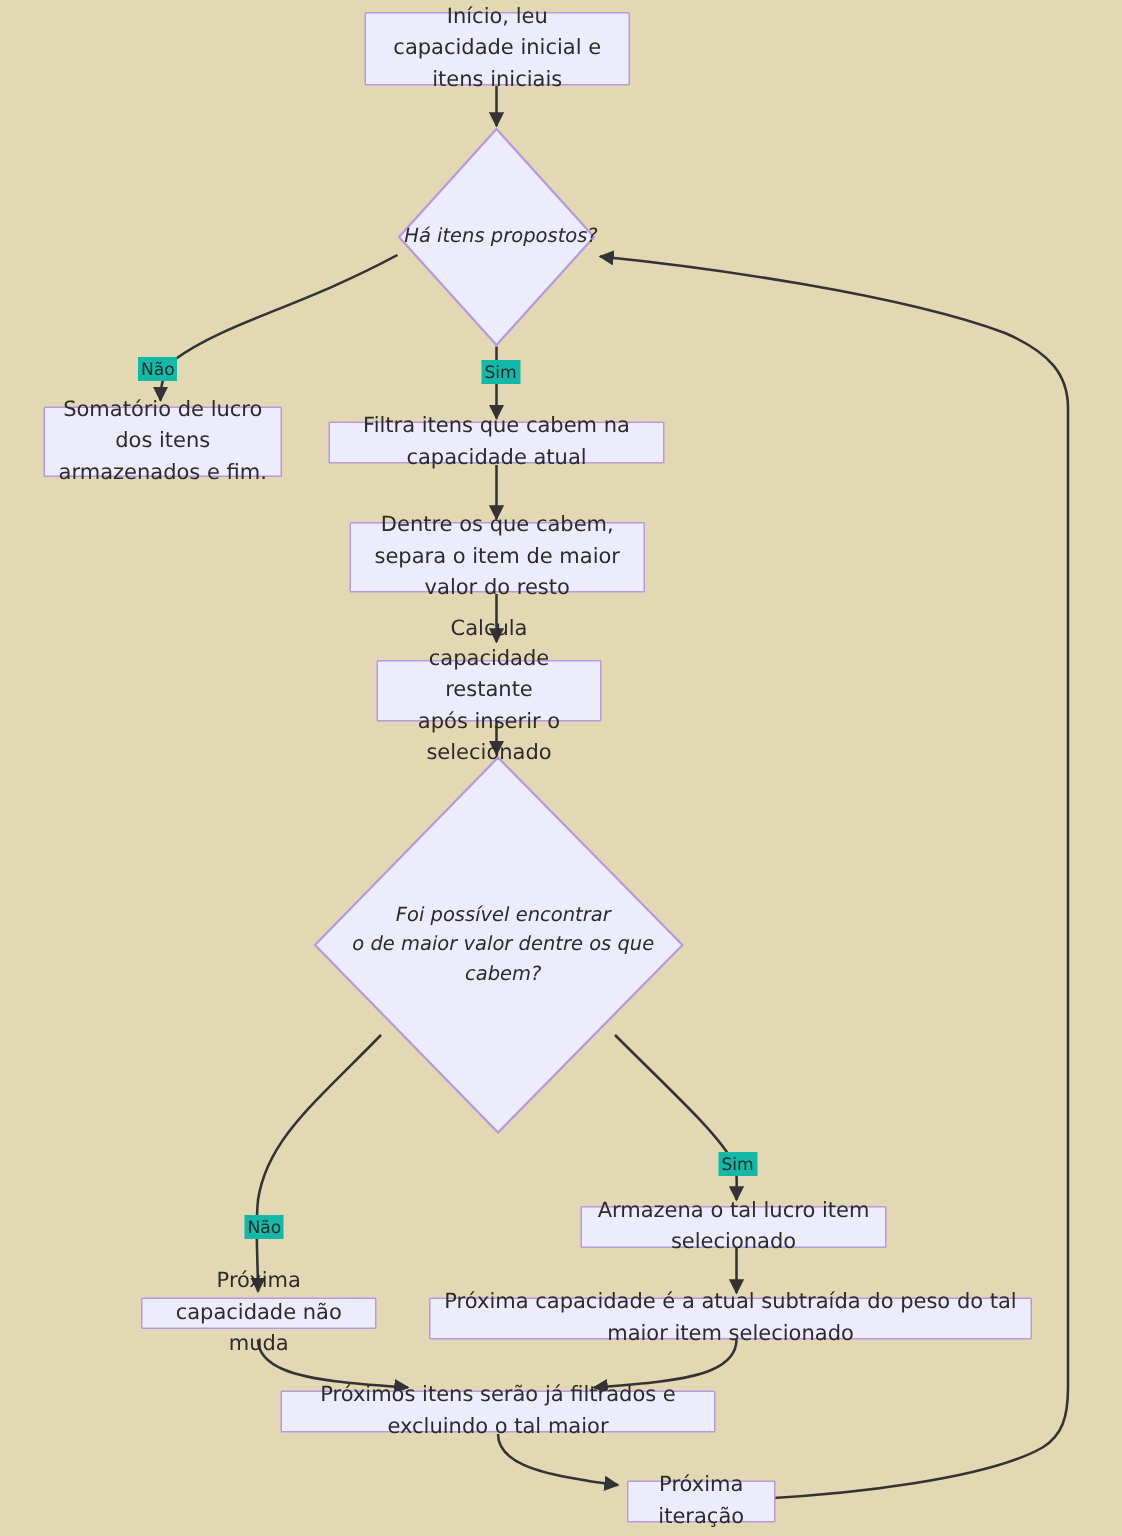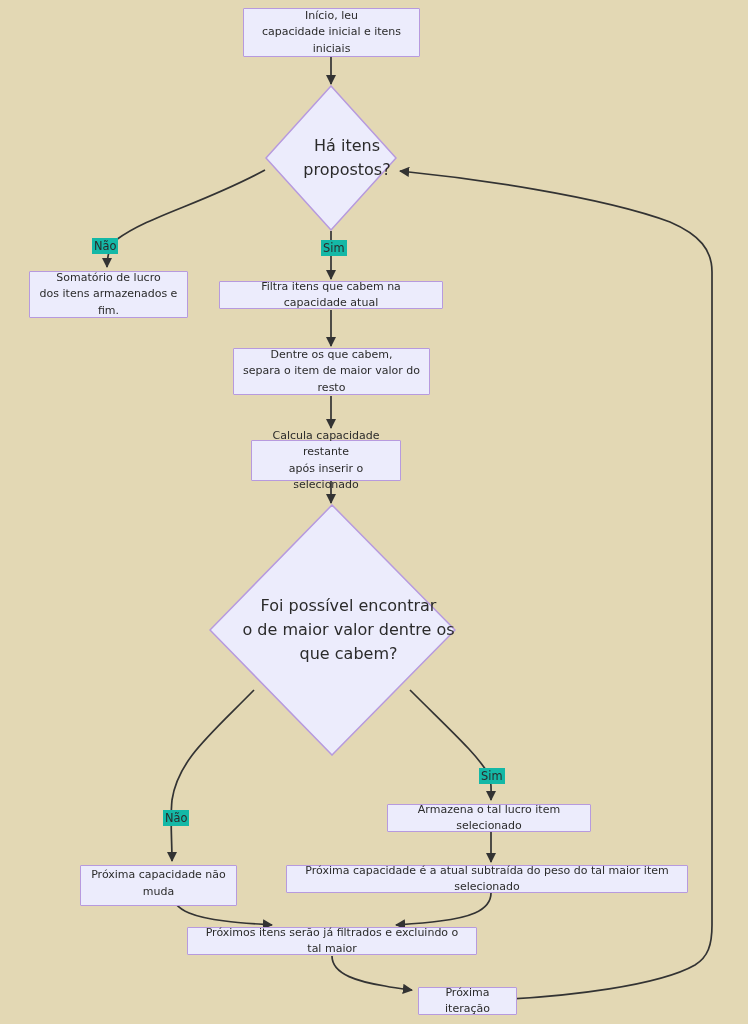--- a/index.html
+++ b/index.html
@@ -27,21 +27,21 @@
     pointer-events: none;
   }
   .node {
     position: absolute;
     box-sizing: border-box;
     display: flex;
     align-items: center;
     justify-content: center;
     text-align: center;
     color: #2b2b2b;
-    font-size: 11px;
+    font-size: 14px;
     line-height: 1.48;
     white-space: pre-line;
   }
   .rect {
     background: #ececfc;
     border: 1px solid #b79ade;
     border-radius: 1px;
     padding: 5px 9px;
   }
   .diamond-wrap {
@@ -49,32 +49,33 @@
   }
   .diamond-shape {
     position: absolute;
     left: 0;
     top: 0;
     width: 100%;
     height: 100%;
   }
   .diamond-label {
     position: absolute;
-    left: 16px;
+    left: 3px;
     top: 0;
     width: 100%;
     height: 100%;
     display: flex;
     align-items: center;
     justify-content: center;
     text-align: center;
     color: #2b2b2b;
-    font-size: 16px;
+    font-size: 13px;
     line-height: 1.48;
     white-space: pre-line;
+    font-style: italic;
   }
   .edge-label {
     position: absolute;
     background: #14b8a6;
     color: #2b2b2b;
     font-size: 11.4px;
     line-height: 1.25;
     padding: 1px 2px;
     white-space: nowrap;
   }
@@ -144,21 +145,21 @@
       <polygon points="123,1 246,126 123,251 1,126" fill="#ececfc" stroke="#b79ade" stroke-width="1.5"></polygon>
     </svg>
     <div class="diamond-label">Foi possível encontrar
 o de maior valor dentre os que cabem?</div>
   </div>
 
   <div class="node rect" style="left:387px; top:804px; width:204px; height:28px;">
     <span>Armazena o tal lucro item selecionado</span>
   </div>
 
-  <div class="node rect" style="left:80px; top:865px; width:157px; height:41px;align-items:flex-end;">
+  <div class="node rect" style="left:94px; top:865px; width:157px; height:21px;">
     <span>Próxima capacidade não muda</span>
   </div>
 
   <div class="node rect" style="left:187px; top:927px; width:290px; height:28px;">
     <span>Próximos itens serão já filtrados e excluindo o tal maior</span>
   </div>
 
   <div class="node rect" style="left:286px; top:865px; width:402px; height:28px;">
     <span>Próxima capacidade é a atual subtraída do peso do tal maior item selecionado</span>
   </div>

